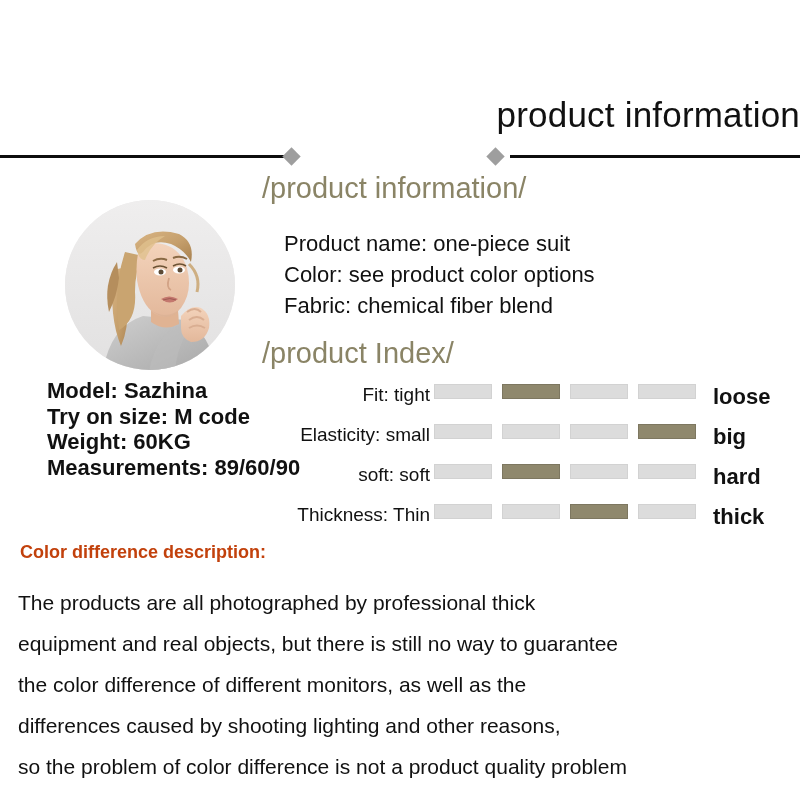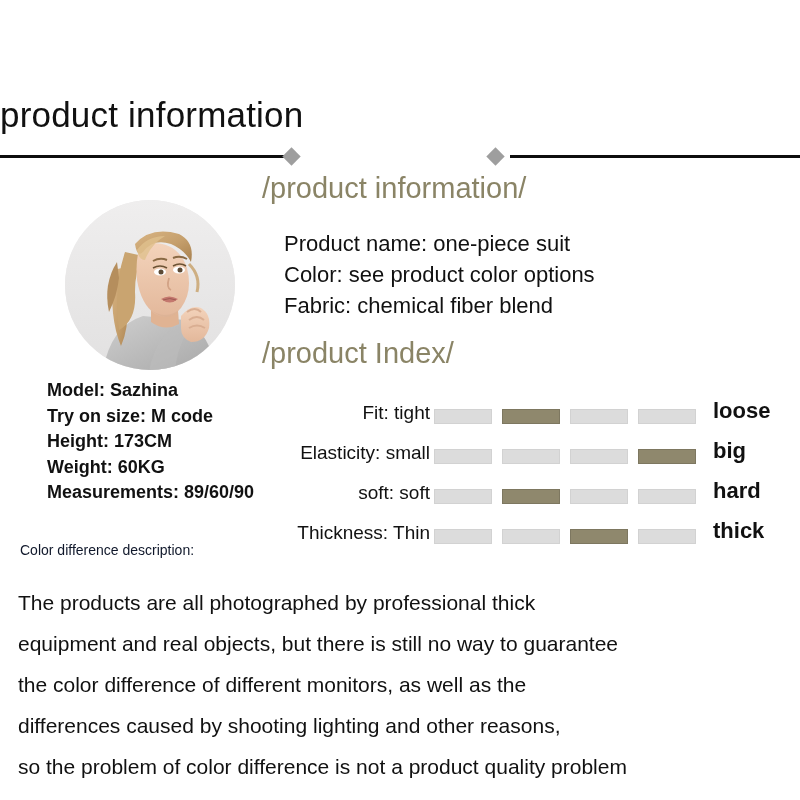--- a/index.html
+++ b/index.html
@@ -22,21 +22,21 @@
     width: 800px;
     height: 800px;
   }
 
   
   .title-block {
     position: absolute;
     top: 96px;
     left: 0;
     width: 800px;
-    text-align: left;
+    text-align: right;
   }
   .main-title {
     font-size: 35px;
     font-weight: 400;
     letter-spacing: 0.2px;
     color: #111111;
     line-height: 1.1;
   }
 
   
@@ -99,37 +99,37 @@
     line-height: 31px;
     color: #111111;
   }
   .info-lines div { white-space: nowrap; margin-left: 22px; }
 
   
   .model-specs {
     position: absolute;
     top: 378px;
     left: 47px;
-    font-size: 18px;
+    font-size: 22px;
     font-weight: bold;
     line-height: 25.5px;
     color: #111111;
   }
   .model-specs div { white-space: nowrap; }
 
   
   .index-table {
     position: absolute;
     top: 384px;
     left: 282px;
     width: 500px;
   }
   .index-row {
     display: flex;
-    align-items: flex-end;
+    align-items: flex-start;
     height: 40px;
   }
   .index-left-label {
     width: 152px;
     text-align: right;
     font-size: 19px;
     color: #111111;
     white-space: nowrap;
     padding-right: 4px;
     box-sizing: border-box;
@@ -156,23 +156,23 @@
     font-weight: bold;
     color: #111111;
     white-space: nowrap;
   }
 
   
   .cd-title {
     position: absolute;
     top: 542px;
     left: 20px;
-    font-size: 14px;
-    font-weight: normal;
-    color: #0f172a;
+    font-size: 18px;
+    font-weight: bold;
+    color: #c2410c;
   }
   .cd-body {
     position: absolute;
     top: 582px;
     left: 18px;
     width: 770px;
     font-size: 21px;
     line-height: 41px;
     color: #111111;
   }
@@ -265,21 +265,20 @@
     <div>Product name: one-piece suit</div>
     <div>Color: see product color options</div>
     <div>Fabric: chemical fiber blend</div>
   </div>
 
   <div class="section-head head-index">/product Index/</div>
 
   <div class="model-specs">
     <div>Model: Sazhina</div>
     <div>Try on size: M code</div>
-    <div>Height: 173CM</div>
     <div>Weight: 60KG</div>
     <div>Measurements: 89/60/90</div>
   </div>
 
   <div class="index-table">
 
     <div class="index-row">
       <div class="index-left-label">Fit: tight</div>
       <div class="bars">
         <div class="bar"></div>

